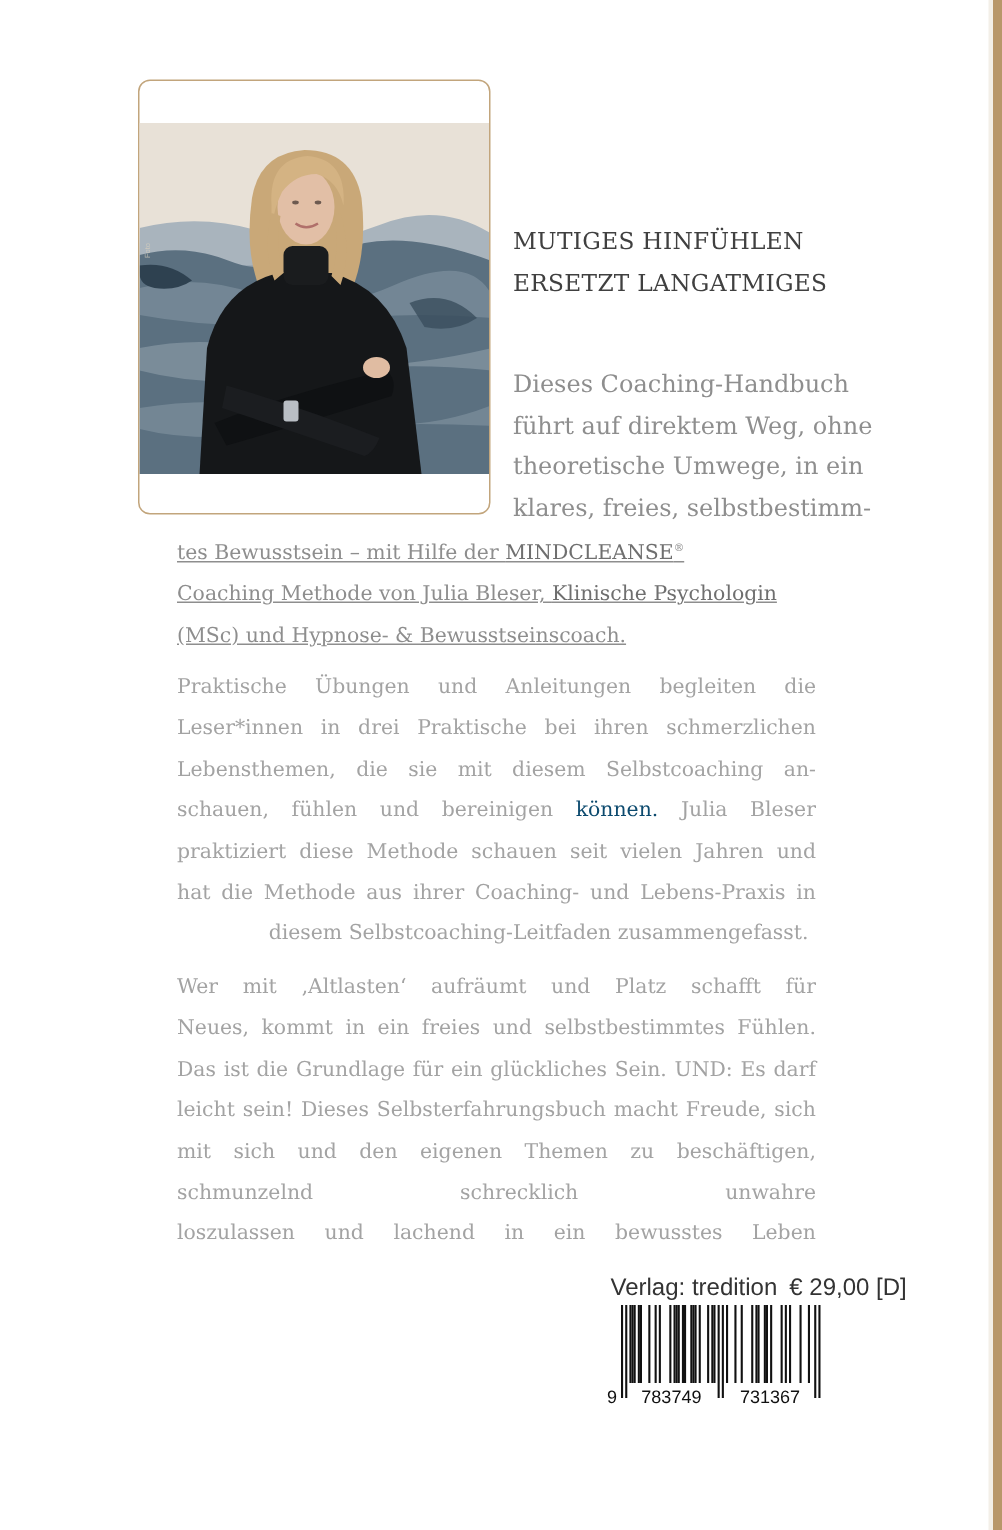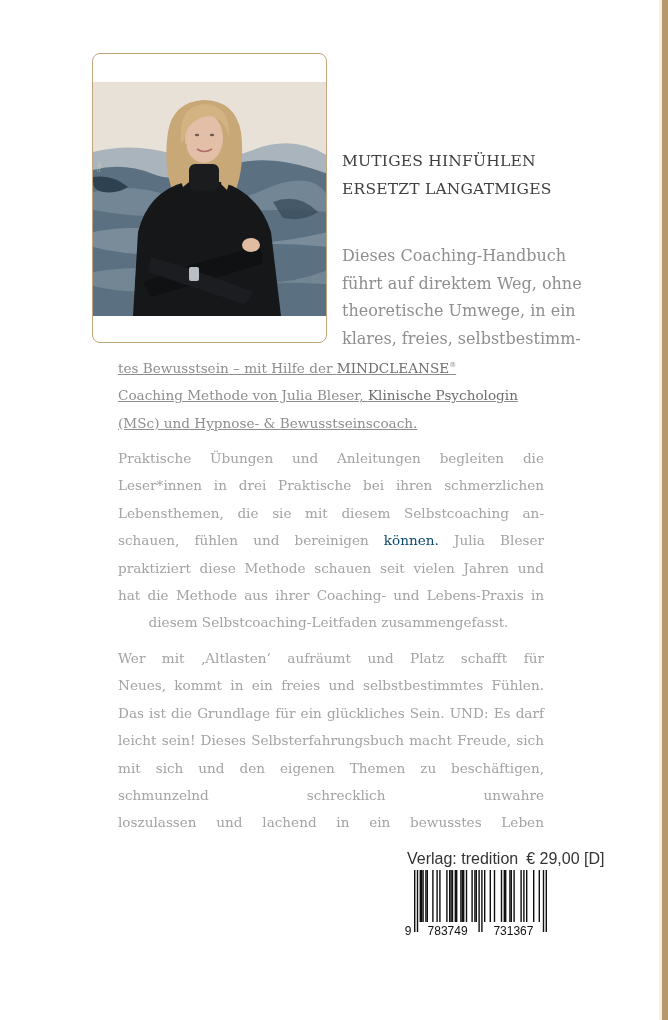--- a/index.html
+++ b/index.html
@@ -105,21 +105,21 @@
       font-size: 13.6px;
       line-height: 27.4px;
       color: #a3a3a3;
     }
     .para .line {
       display: flex;
       justify-content: space-between;
       white-space: nowrap;
       height: 27.4px;
     }
-    .para .line.last { justify-content: center; }
+    .para .line.last { justify-content: flex-end; }
     .para .line.last span { margin-right: 5px; }
     .p1 { top: 445px; }
     .p2 { top: 645px; }
     .publisher {
       position: absolute;
       left: 407px;
       top: 850px;
       font-family: "Liberation Sans", sans-serif;
       font-size: 16px;
       color: #333333;

